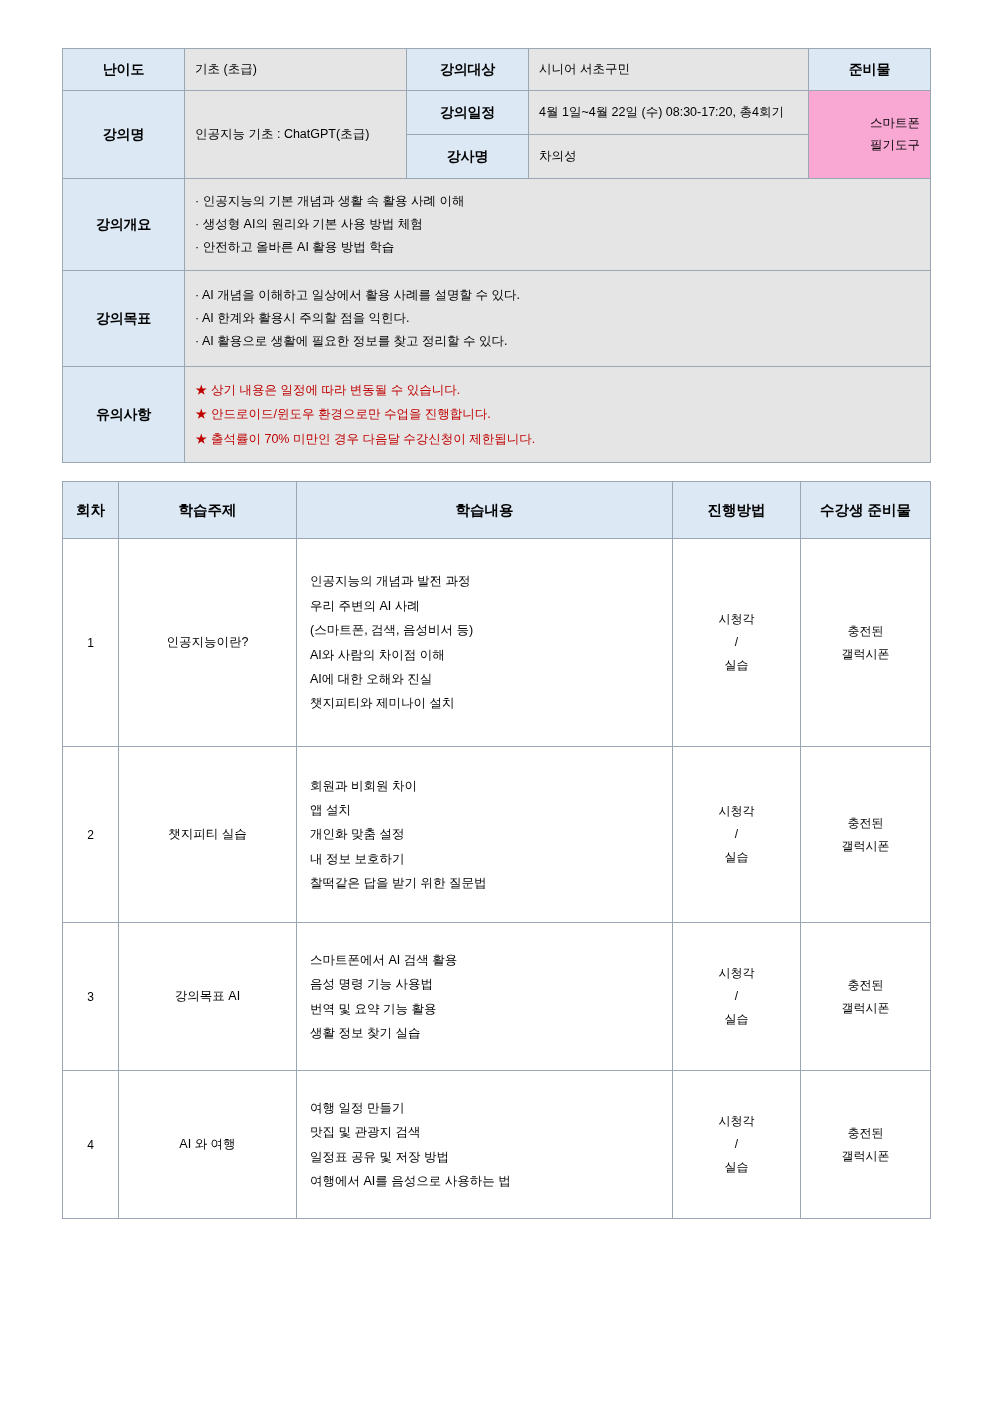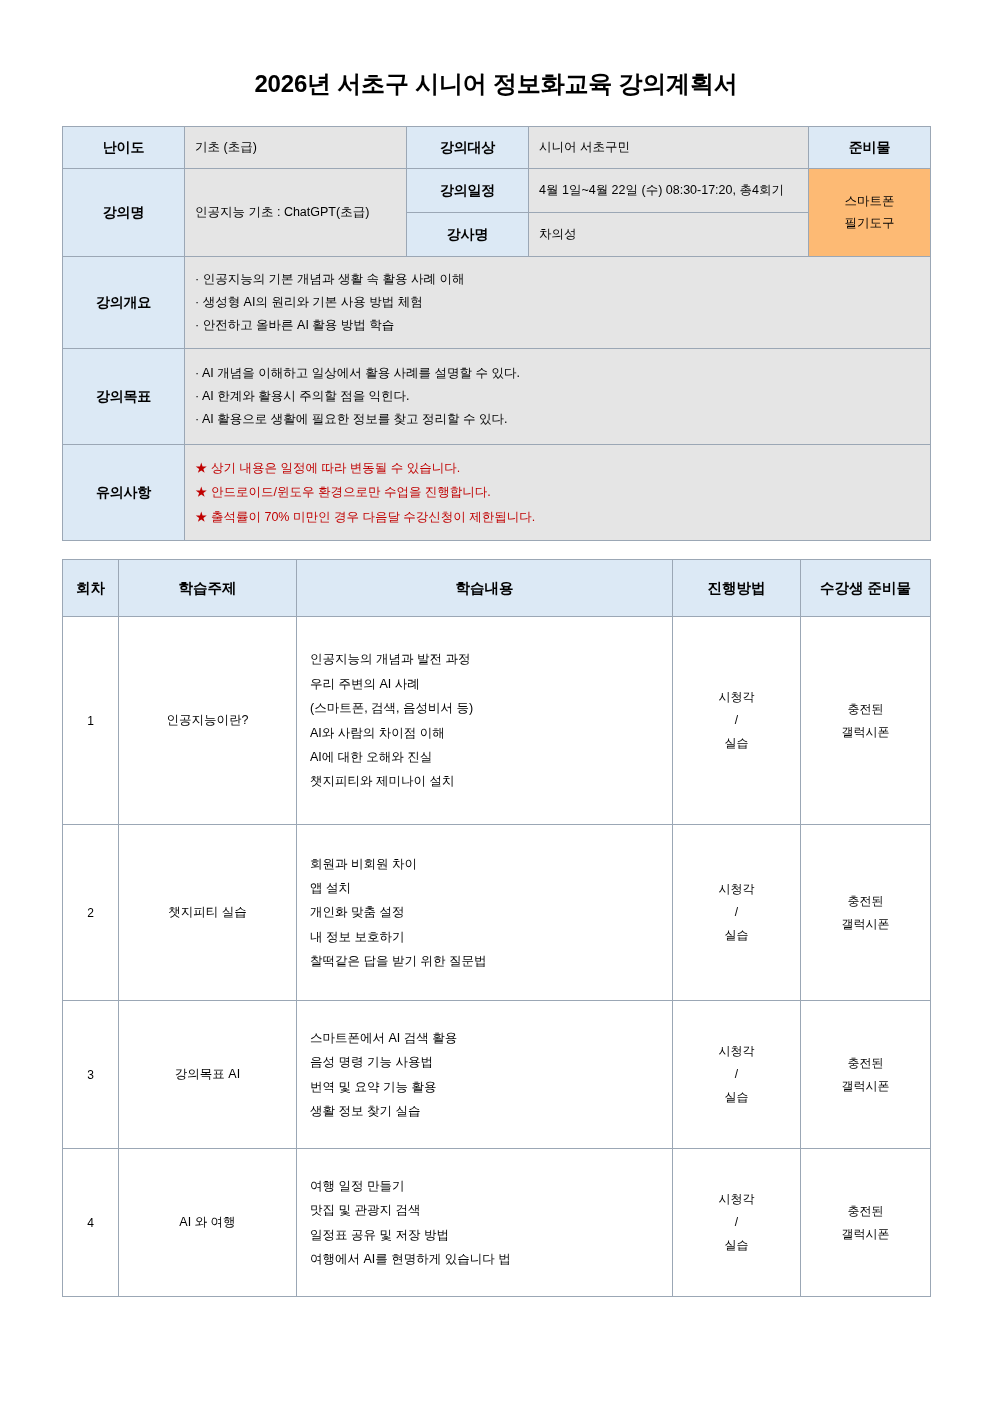--- a/index.html
+++ b/index.html
@@ -44,22 +44,22 @@
     font-weight: bold;
     font-size: 14px;
     letter-spacing: -0.2px;
   }
   .val {
     background: #e5e5e5;
     text-align: left;
     font-size: 12.5px;
   }
   .val-c {
-    background: #fdba74;
-    text-align: center;
+    background: #f9a8d4;
+    text-align: right;
     font-size: 12.5px;
     line-height: 1.7;
   }
   .multiline {
     line-height: 1.85;
     font-size: 12.5px;
   }
   .multiline div {
     white-space: pre;
   }
@@ -112,21 +112,20 @@
   .row-h3 { height: 92px; }
   .row-h4 { height: 96px; }
   .row-h5 { height: 96px; }
   .spacer { height: 18px; border: none; }
 </style>
 </head>
 <body>
 
 <div class="page">
 
-  <h1 class="doc-title">2026년 서초구 시니어 정보화교육 강의계획서</h1>
 
   <table>
     <colgroup>
       <col style="width:122px">
       <col style="width:222px">
       <col style="width:122px">
       <col style="width:280px">
       <col style="width:122px">
     </colgroup>
     <tbody>
@@ -261,21 +260,21 @@
         </td>
       </tr>
 
       <tr class="tall-4">
         <td class="sch-round">4</td>
         <td class="sch-topic">AI 와 여행</td>
         <td class="sch-content">
           <div>여행 일정 만들기</div>
           <div>맛집 및 관광지 검색</div>
           <div>일정표 공유 및 저장 방법</div>
-          <div>여행에서 AI를 현명하게 있습니다 법</div>
+          <div>여행에서 AI를 음성으로 사용하는 법</div>
         </td>
         <td class="sch-method">
           <div>시청각</div>
           <div>/</div>
           <div>실습</div>
         </td>
         <td class="sch-prep">
           <div>충전된</div>
           <div>갤럭시폰</div>
         </td>

